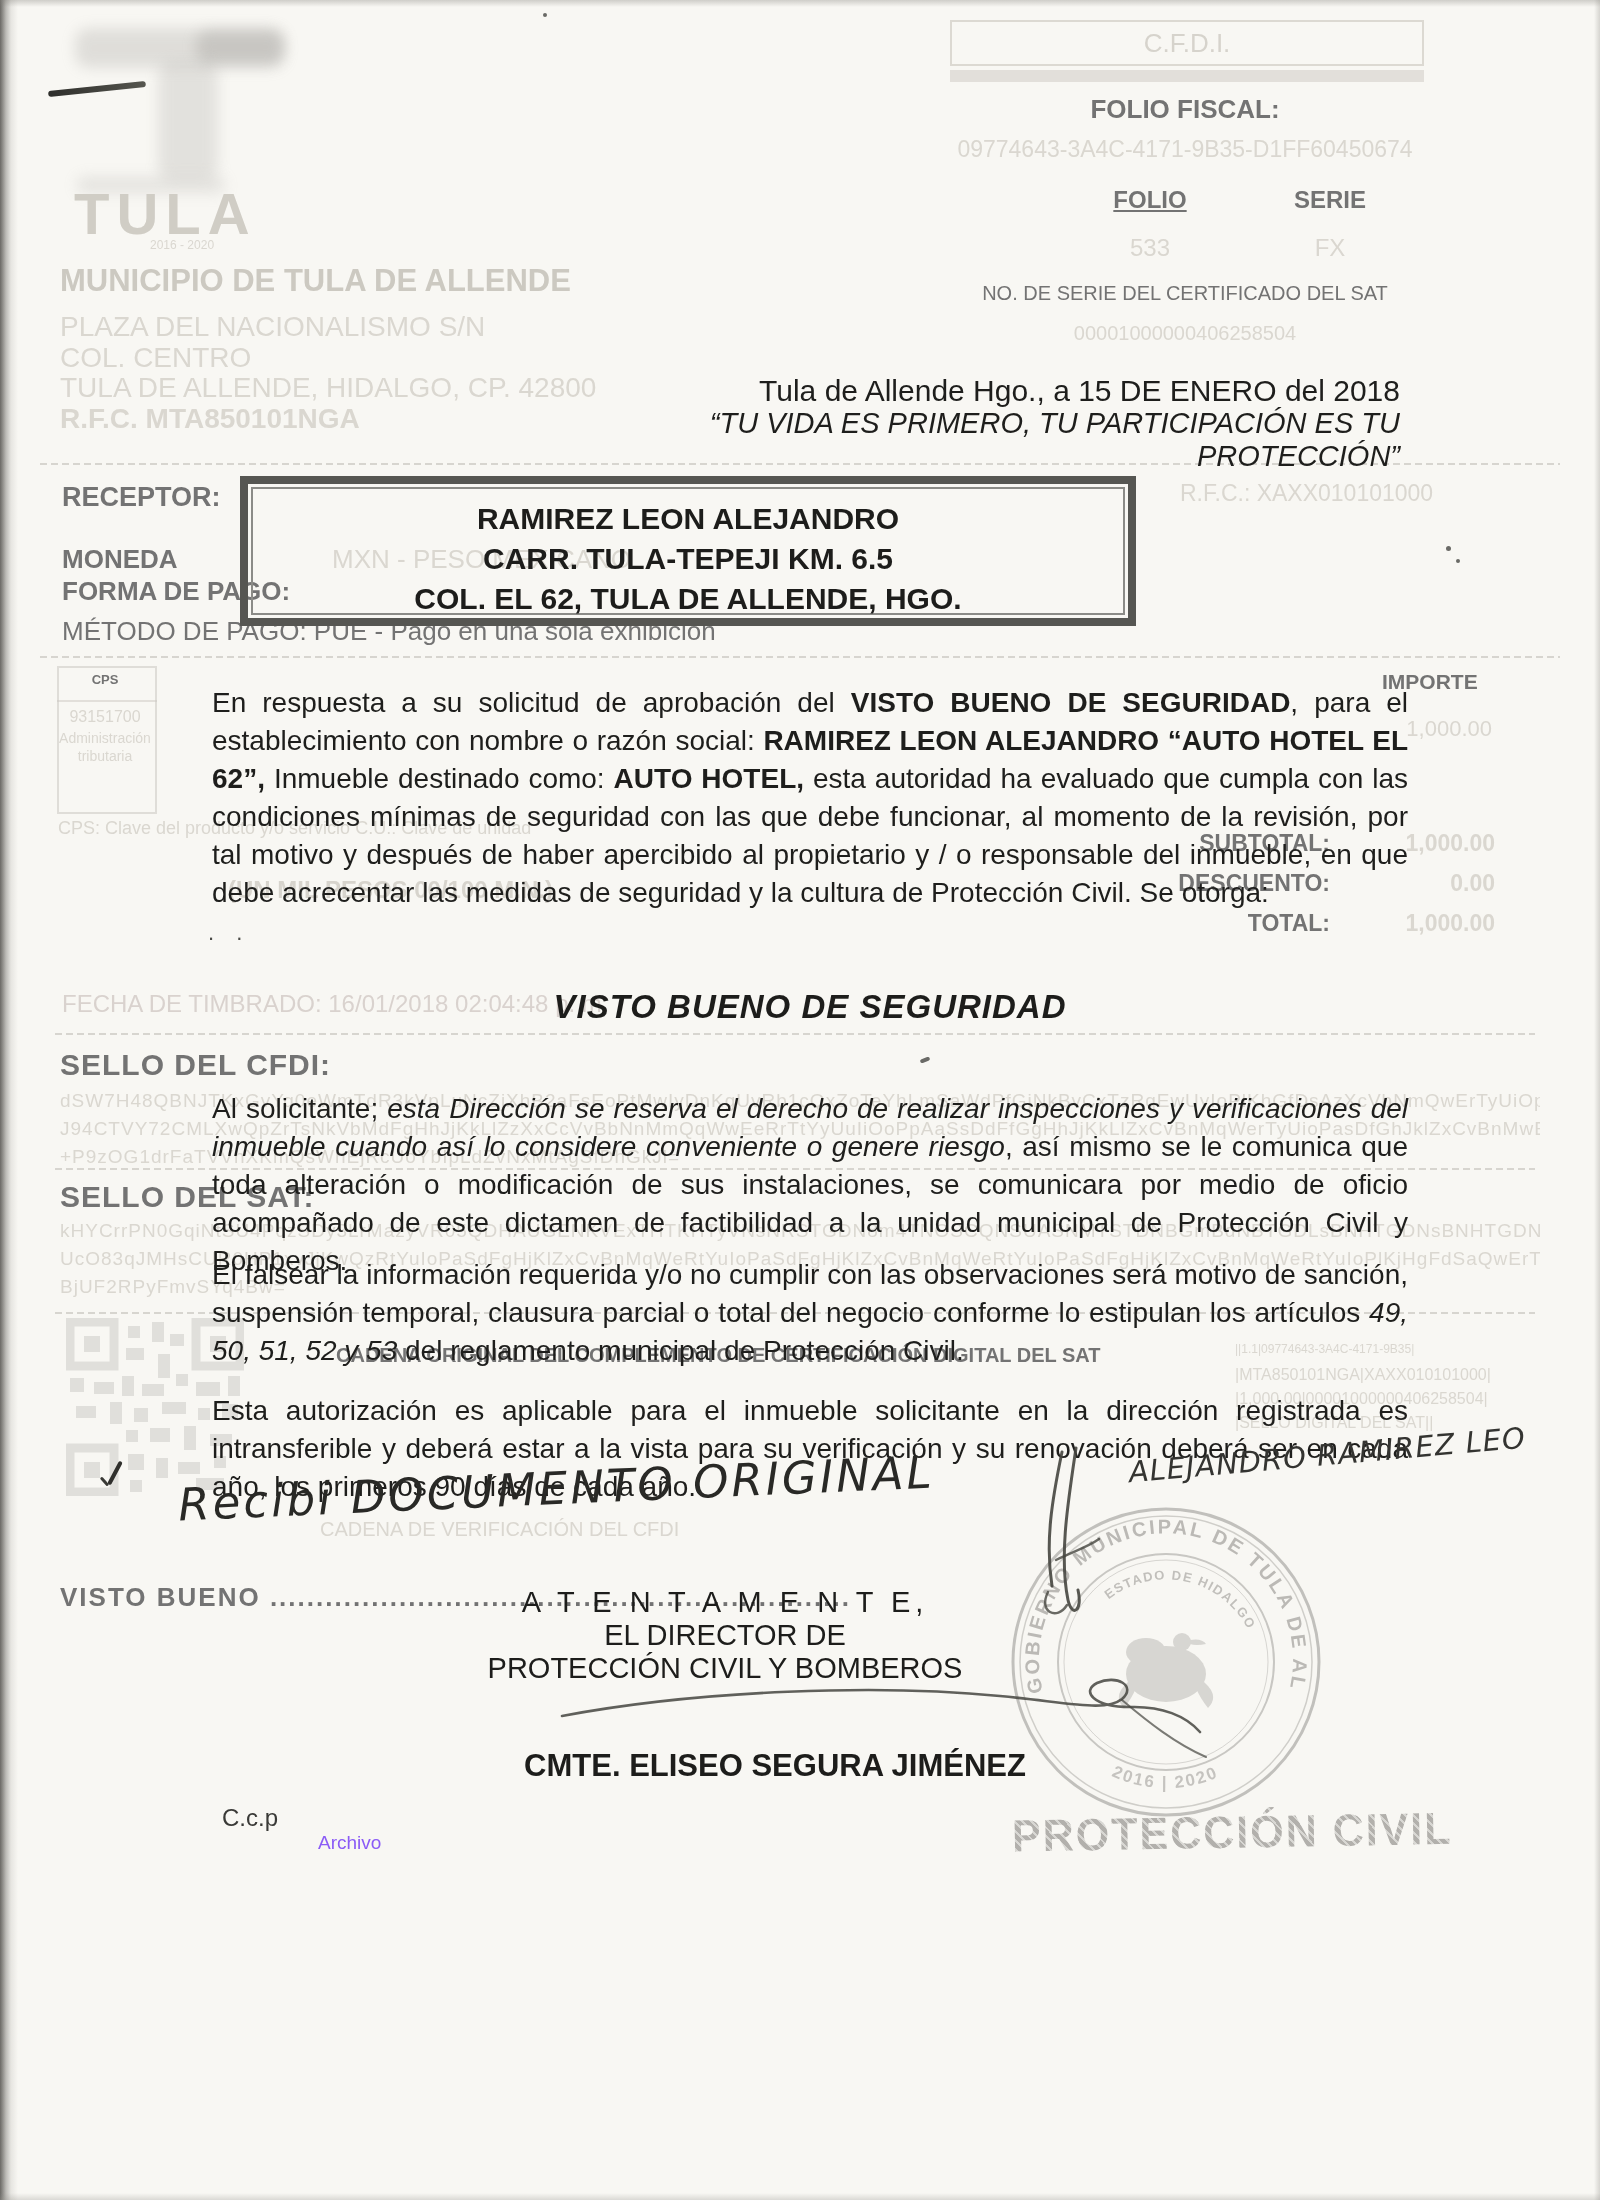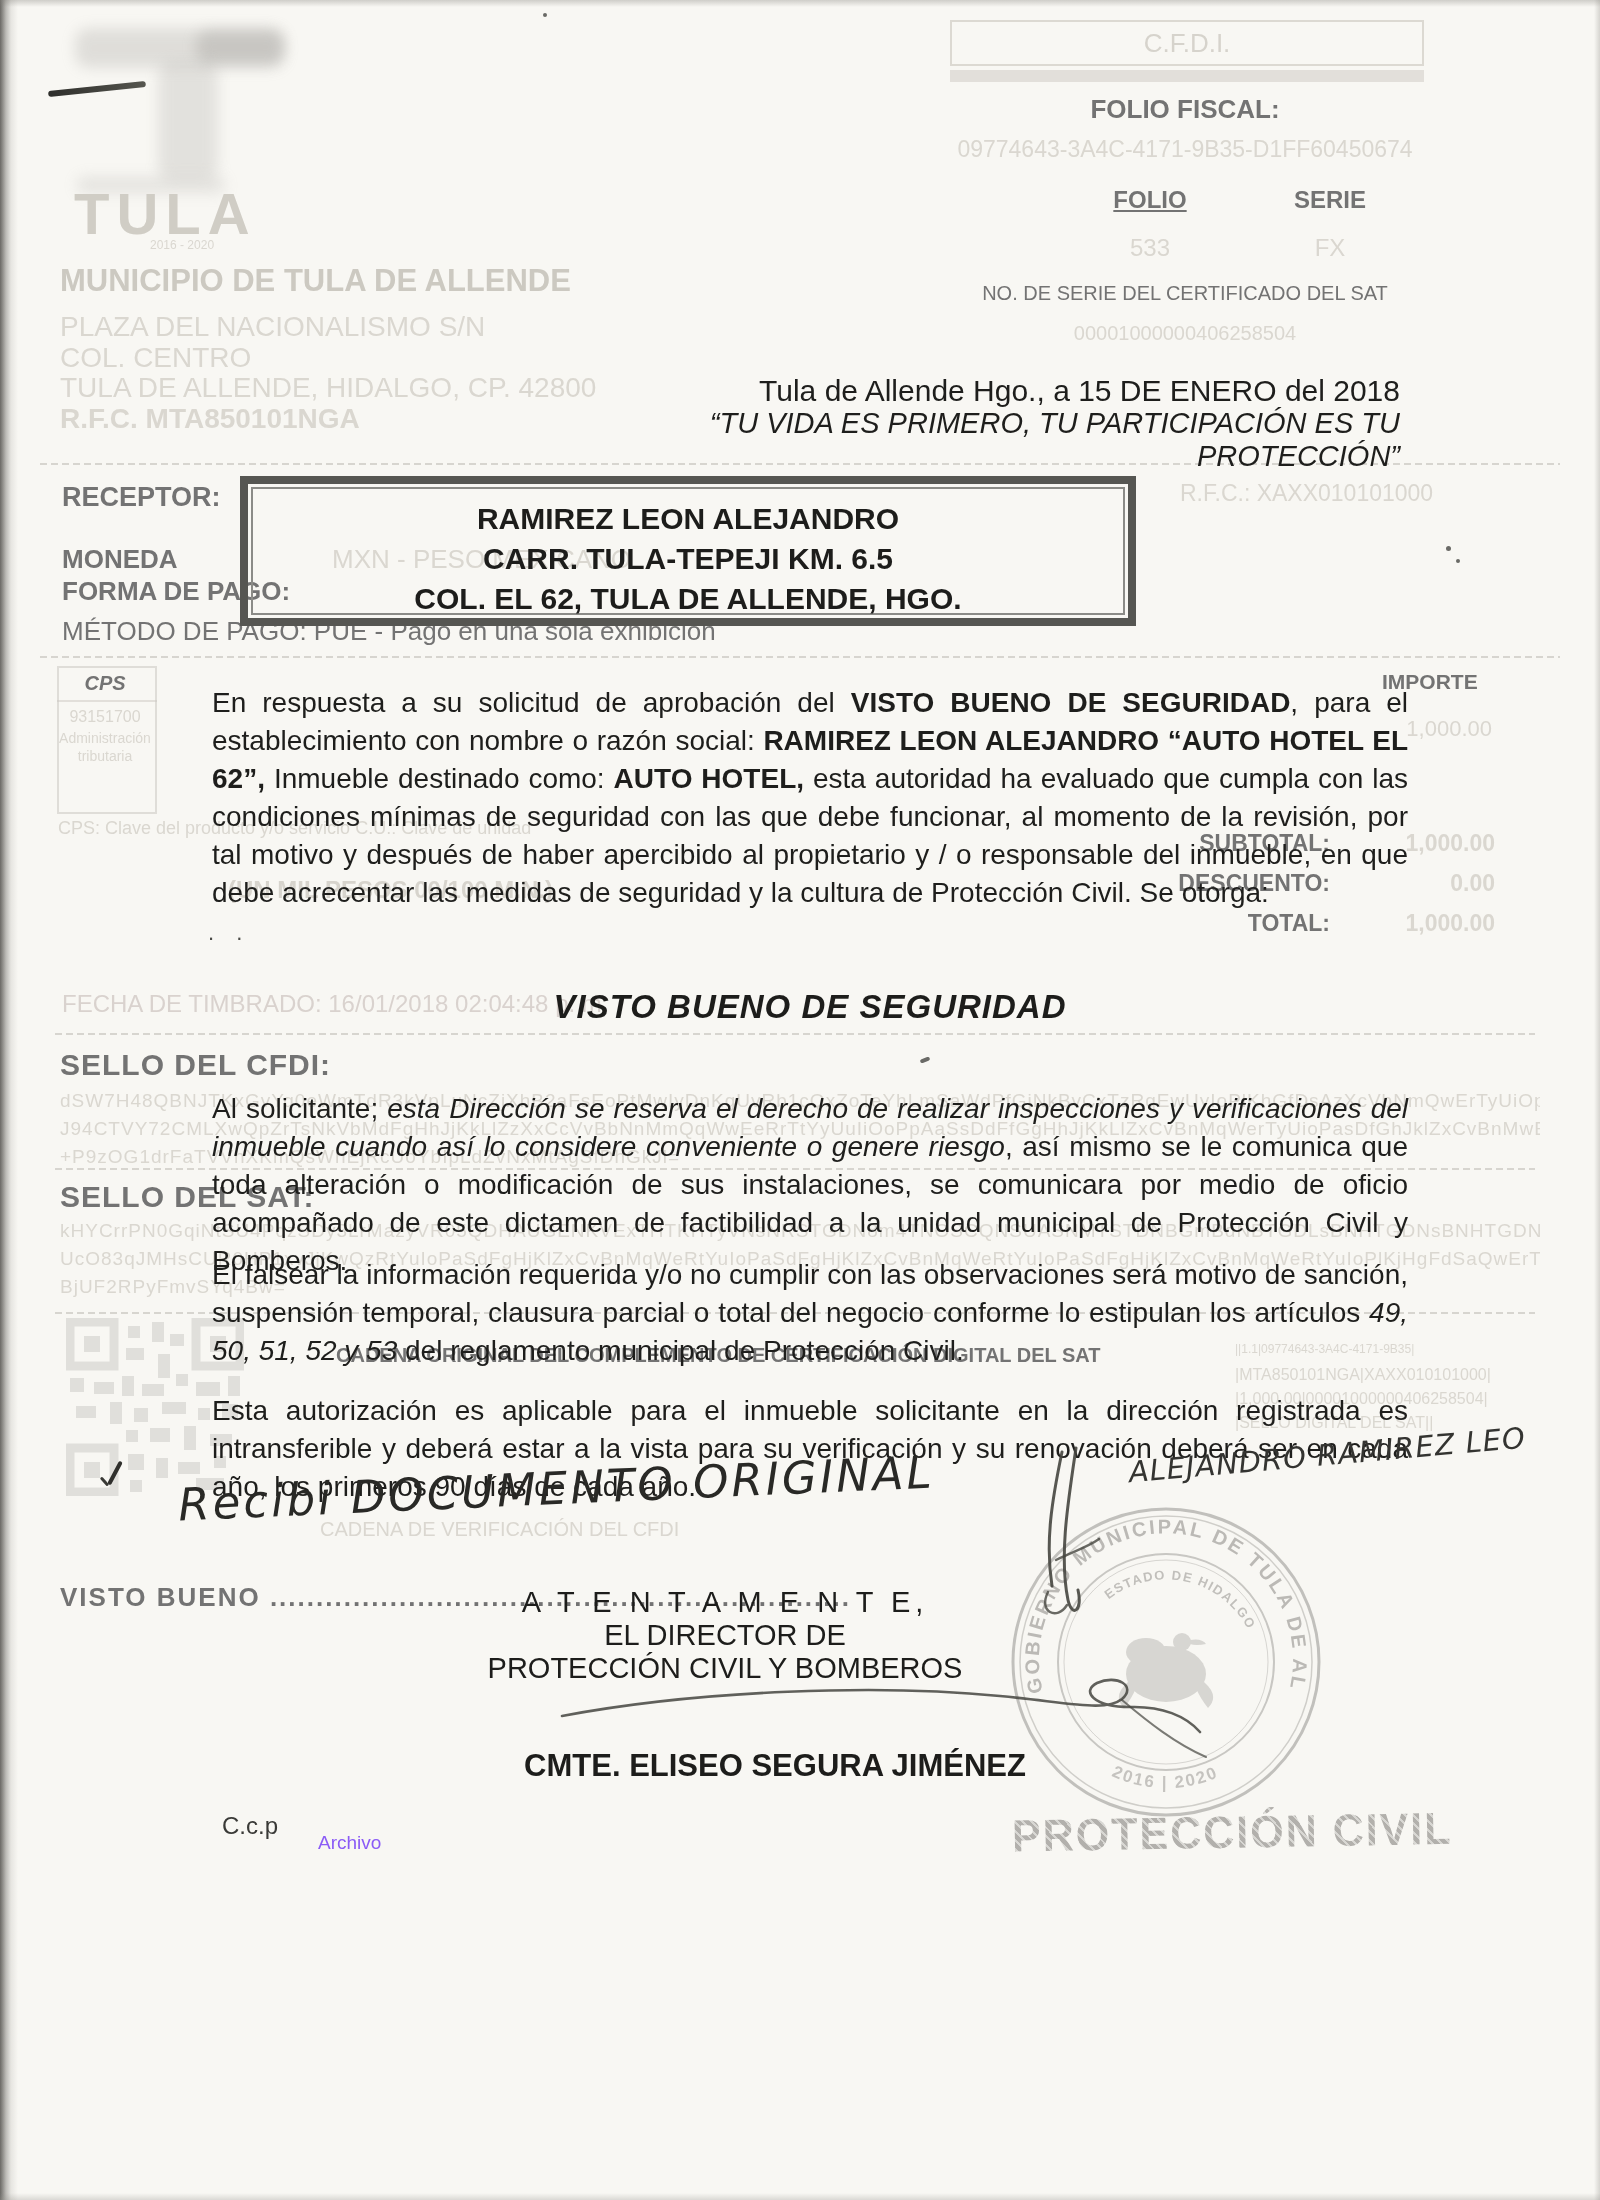--- a/index.html
+++ b/index.html
@@ -39,21 +39,21 @@
   .heading{position:absolute;left:212px;top:988px;width:1196px;text-align:center;
     font-weight:bold;font-style:italic;font-size:33px;letter-spacing:1px;}
   .stray{position:absolute;left:208px;top:920px;font-size:22px;color:#4a4a46;letter-spacing:8px;}
   .hw1{position:absolute;left:178px;top:1462px;font-size:45px;font-style:italic;letter-spacing:3px;
     color:#292926;transform:rotate(-2.5deg);font-family:"DejaVu Sans",sans-serif;white-space:nowrap;}
   .hw2{position:absolute;left:1128px;top:1438px;font-size:29px;font-style:italic;letter-spacing:1px;
     color:#343431;transform:rotate(-5deg);font-family:"DejaVu Sans",sans-serif;white-space:nowrap;}
   .closing{position:absolute;left:420px;top:1586px;width:610px;text-align:center;font-size:29px;line-height:33px;}
   .closing .sal{letter-spacing:5px;}
   .signer{position:absolute;left:480px;top:1748px;width:590px;text-align:center;font-weight:bold;font-size:31px;}
-  .ccp{position:absolute;left:222px;top:1804px;font-size:24px;color:#3a3a37;margin-top:8px;}
+  .ccp{position:absolute;left:222px;top:1804px;font-size:24px;color:#3a3a37;}
   .archivo{position:absolute;left:318px;top:1832px;font-size:19px;color:#8b5cf6;}
   .stamp-wrap{position:absolute;left:1000px;top:1496px;width:332px;height:332px;opacity:.8;}
   .pc-stamp{position:absolute;left:1012px;top:1808px;font-size:43px;font-weight:bold;letter-spacing:2px;
     color:#a6a4a0;transform:rotate(-1deg) scaleY(1.05);opacity:.85;
     -webkit-mask-image:repeating-linear-gradient(45deg,#000 0 4px,rgba(0,0,0,.45) 4px 6px);
     mask-image:repeating-linear-gradient(45deg,#000 0 4px,rgba(0,0,0,.45) 4px 6px);}
   .staple{position:absolute;left:48px;top:86px;width:98px;height:6px;border-radius:3px;
     background:linear-gradient(90deg,#2e2e2b,#56564f);transform:rotate(-6deg);}
   .tick1{position:absolute;left:113px;top:1460px;width:4px;height:26px;background:#2f2f2c;border-radius:2px;transform:rotate(28deg);}
   .tick2{position:absolute;left:103px;top:1476px;width:3px;height:11px;background:#3a3a36;border-radius:2px;transform:rotate(-42deg);}
@@ -96,21 +96,21 @@
     <div class="g b" style="left:62px;top:482px;font-size:27px;">RECEPTOR:</div>
     <div class="g dim" style="left:1180px;top:480px;font-size:23px;">R.F.C.: XAXX010101000</div>
     <div class="g b" style="left:62px;top:544px;font-size:26px;">MONEDA</div>
     <div class="g dim" style="left:332px;top:544px;font-size:26px;">MXN - PESO MEXICANO</div>
     <div class="g b" style="left:62px;top:576px;font-size:26px;">FORMA DE PAGO:</div>
     <div class="g" style="left:62px;top:616px;font-size:26px;">MÉTODO DE PAGO:   PUE - Pago en una sola exhibición</div>
     <div class="rule" style="left:40px;top:656px;width:1520px;"></div>
 
     <div class="cps-box"></div>
     <div class="cps-div"></div>
-    <div class="g b c" style="left:57px;top:672px;width:96px;font-size:20px;font-style:italic;">CPS</div>
+    <div class="g b c" style="left:57px;top:672px;width:96px;font-size:13px;">CPS</div>
     <div class="g c dim" style="left:57px;top:708px;width:96px;font-size:16px;">93151700</div>
     <div class="g c dim" style="left:57px;top:730px;width:96px;font-size:14px;">Administración</div>
     <div class="g c dim" style="left:57px;top:748px;width:96px;font-size:14px;">tributaria</div>
     <div class="g b" style="left:1382px;top:670px;font-size:21px;">IMPORTE</div>
     <div class="g dim" style="left:1382px;top:716px;width:110px;text-align:right;font-size:22px;">1,000.00</div>
     <div class="g dim" style="left:58px;top:818px;font-size:18px;">CPS: Clave del producto y/o servicio      C.U.: Clave de unidad</div>
 
     <div class="g b" style="left:228px;top:876px;font-size:24px;color:#d7d4cd;">(UN MIL PESOS 00/100 M.N.)</div>
     <div class="g b" style="left:1120px;top:830px;width:210px;text-align:right;font-size:23px;">SUBTOTAL:</div>
     <div class="g b dim" style="left:1340px;top:830px;width:155px;text-align:right;font-size:23px;">1,000.00</div>

